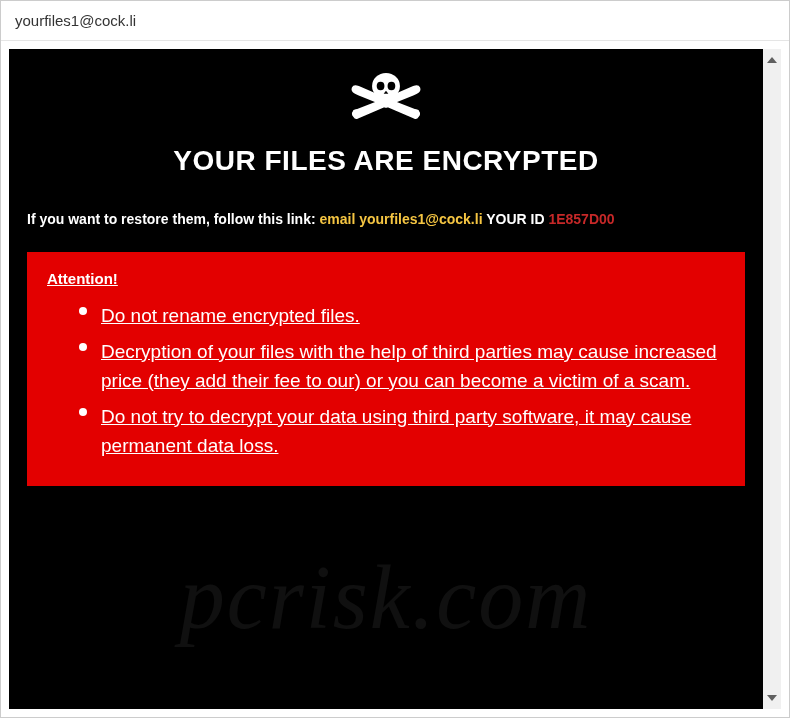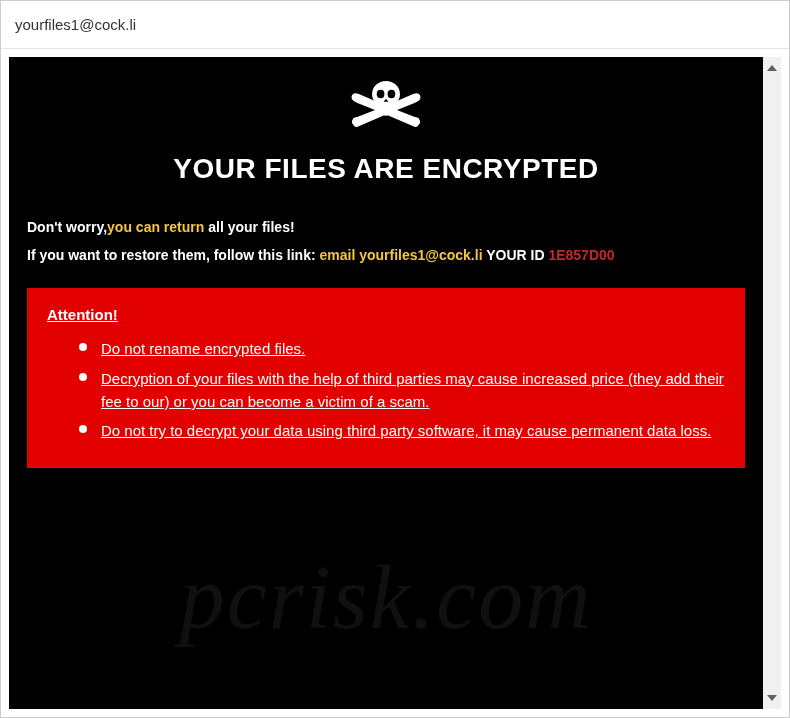--- a/index.html
+++ b/index.html
@@ -15,21 +15,21 @@
       overflow: hidden;
     }
     .window {
       width: 100%;
       height: 100%;
       border: 1px solid #cccccc;
       display: flex;
       flex-direction: column;
     }
     .title-bar {
-      height: 48px;
+      height: 40px;
       background: #ffffff;
       display: flex;
       align-items: center;
       padding: 0 14px;
       border-bottom: 1px solid #e5e5e5;
     }
     .title-text {
       font-size: 15px;
       color: #333333;
     }
@@ -108,21 +108,21 @@
       font-size: 15px;
       font-weight: bold;
       margin-bottom: 14px;
     }
     .attention-list {
       list-style: none;
       padding-left: 32px;
     }
     .attention-list li {
       position: relative;
-      font-size: 15px;
+      font-size: 19px;
       line-height: 1.55;
       margin-bottom: 6px;
       padding-left: 22px;
     }
     .attention-list li::before {
       content: "";
       position: absolute;
       left: 0;
       top: 6px;
       width: 8px;
@@ -173,23 +173,20 @@
               <ellipse cx="57" cy="22" rx="5" ry="5.5" fill="#000000"></ellipse>
               <path d="M 47 32 L 50 28 L 53 32 Z" fill="#000000"></path>
             </svg>
           </span>
         </div>
 
         <h1 class="main-heading">YOUR FILES ARE ENCRYPTED</h1>
 
         <div class="info-lines">
           <div class="info-line">
-            <span>Don't worry,</span><span class="highlight-yellow">you can return</span><span> all your files!</span>
-          </div>
-          <div class="info-line">
             <span>If </span><span>you want to restore them, follow this link:</span><span class="highlight-yellow"> email yourfiles1@cock.li</span><span>  YOUR ID </span><span class="highlight-red">1E857D00</span>
           </div>
         </div>
 
         <div class="attention-box">
           <div class="attention-title">Attention!</div>
           <ul class="attention-list">
             <li>Do not rename encrypted files.</li>
             <li>Decryption of your files with the help of third parties may cause increased price (they add their fee to our) or you can become a victim of a scam.</li>
             <li>Do not try to decrypt your data using third party software, it may cause permanent data loss.</li>

